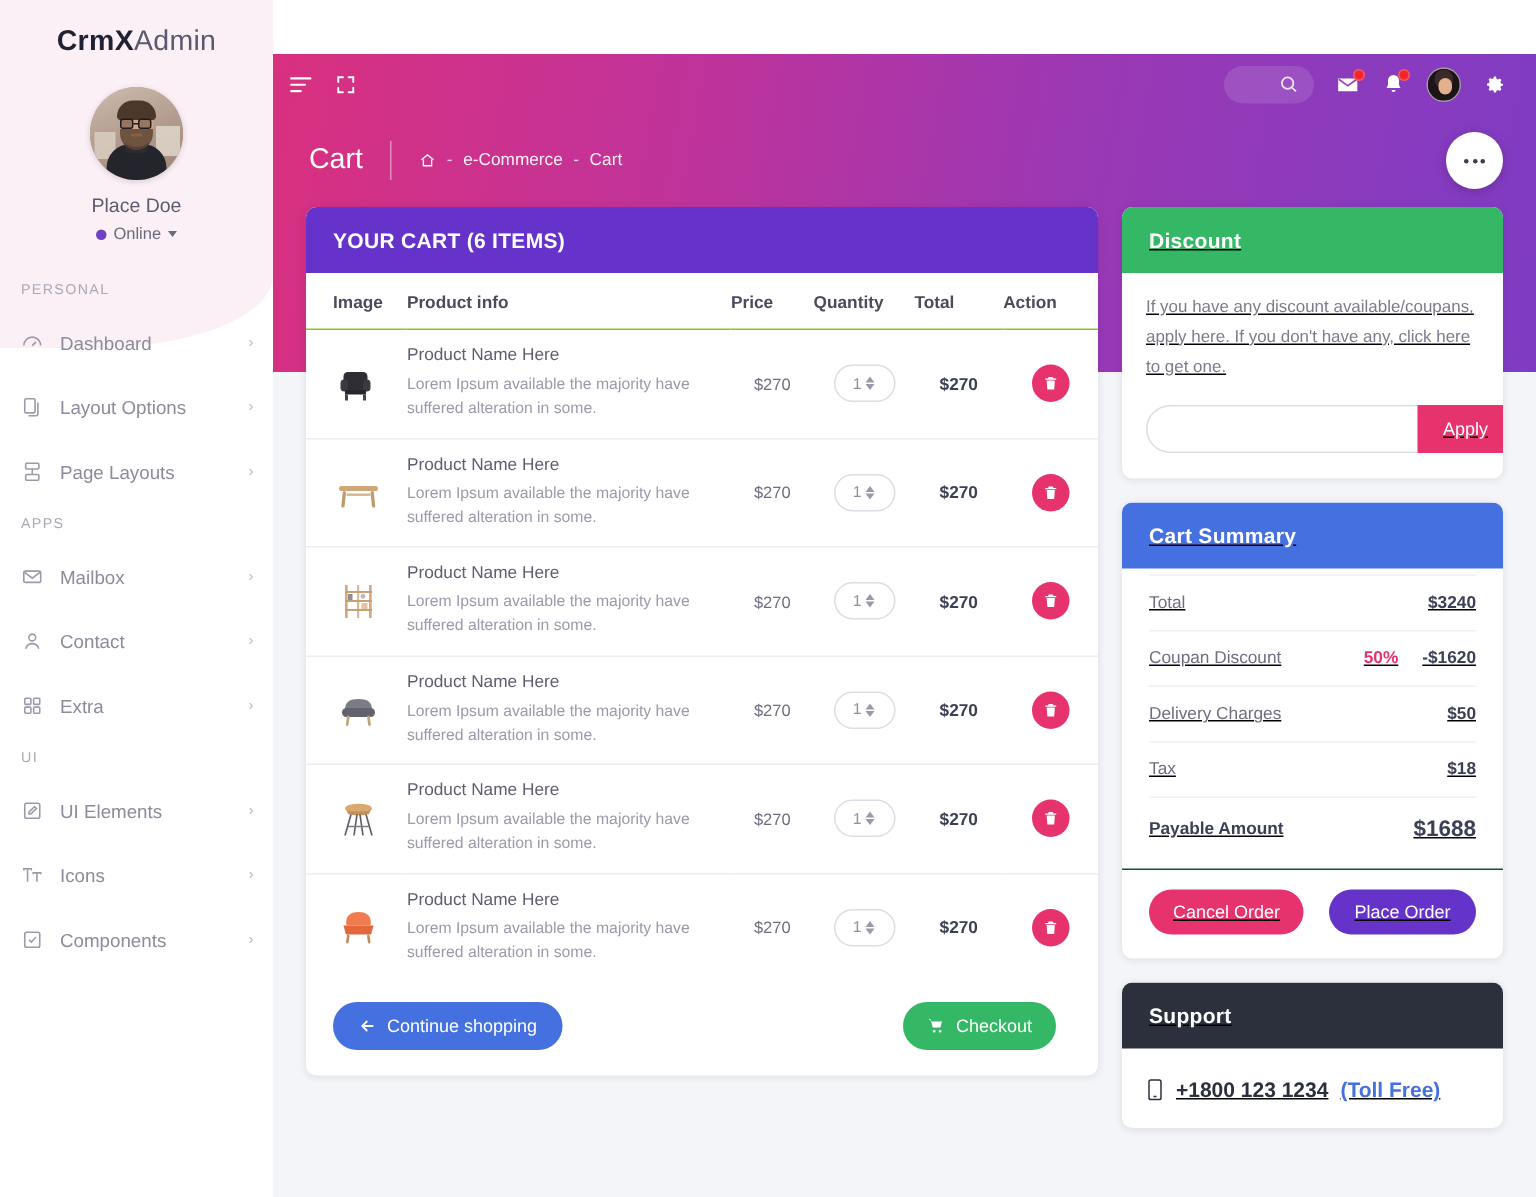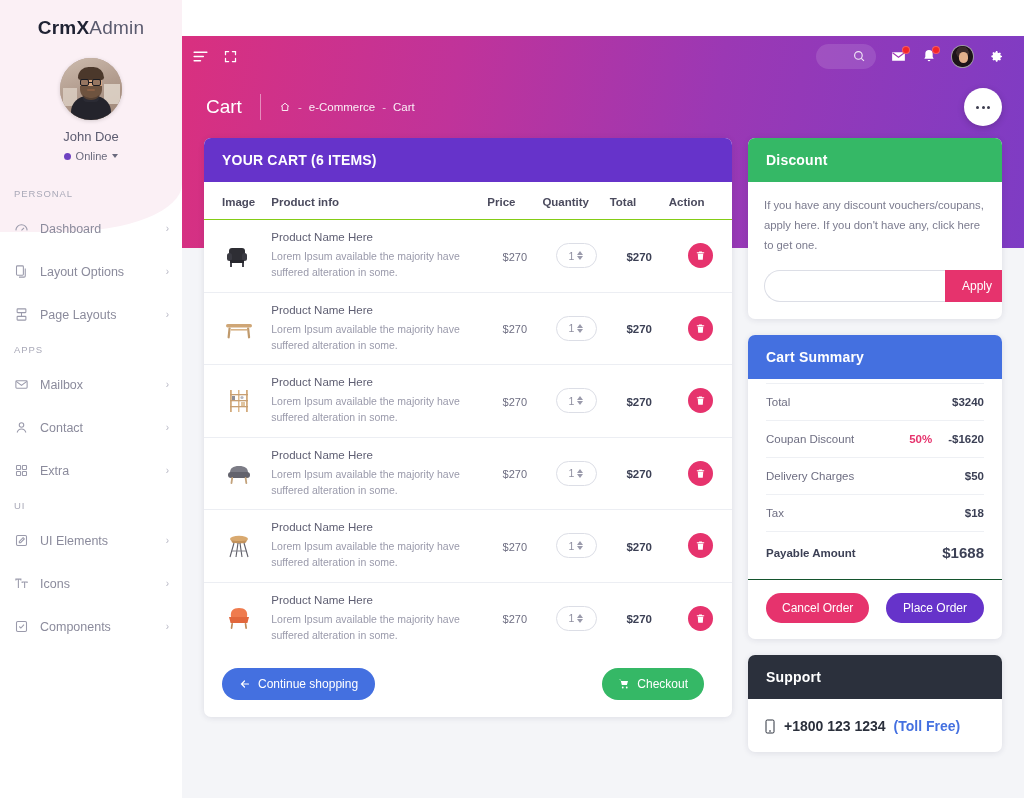--- a/index.html
+++ b/index.html
@@ -111,21 +111,21 @@
     position: absolute; right: 22px; top: 52px;
     width: 38px; height: 38px; border-radius: 50%; background: #fff;
     display: flex; align-items: center; justify-content: center;
     box-shadow: 0 2px 7px rgba(0,0,0,.18); cursor: pointer;
   }
   .fab .dots { display:flex; gap:2.5px; }
   .fab .dots i { width:3px;height:3px;border-radius:50%;background:#3c3c4e;display:block; }
 
   .content { position: relative; display: flex; gap: 16px; padding: 18px 22px 0 22px; }
   .col-left { width: 528px; flex: 0 0 528px; }
-  .col-right { width: 254px; flex: 0 0 254px; }
+  .col-right { width: 254px; flex: 0 0 254px; text-decoration: underline; }
 
   .card { background: #fff; border-radius: 7px; box-shadow: 0 1px 6px rgba(40,40,70,.11); overflow: hidden; }
   .card-hd { padding: 14px 18px; font-size: 14px; font-weight: 700; color: #fff; letter-spacing: .2px; }
   .hd-purple { background: #6633ca; }
   .hd-green { background: #35b866; }
   .hd-blue { background: #4470e0; }
   .hd-dark { background: #2b303c; }
 
   table.cart { width: 100%; border-collapse: collapse; }
   table.cart th {
@@ -219,21 +219,21 @@
         <div class="body"></div>
           <div class="neck"></div>
         <div class="face"></div>
           <div class="hair"></div>
           <div class="beard"></div>
           <div class="mouth"></div>
         <div class="glass-l"></div>
           <div class="glass-r"></div>
           <div class="bridge"></div>
       </div>
-      <div class="profile-name">John Doe</div>
+      <div class="profile-name">Place Doe</div>
       <div class="profile-status">
         <span class="dot-online"></span>
         <span>Online</span>
         <span class="caret-dn"></span>
       </div>
     </div>
 
     <nav class="nav">
 
       <div class="nav-section">PERSONAL</div>
@@ -714,21 +714,21 @@
             </button>
           </div>
         </div>
       </div>
 
       <div class="col-right">
 
         <div class="card">
           <div class="card-hd hd-green">Discount</div>
           <div class="disc-body">
-            <div class="disc-text">If you have any discount vouchers/coupans, apply here. If you don't have any, click here to get one.</div>
+            <div class="disc-text">If you have any discount available/coupans, apply here. If you don't have any, click here to get one.</div>
             <div class="disc-row">
               <input class="disc-input" type="text" placeholder="" style="">
               <button class="disc-apply">Apply</button>
             </div>
           </div>
         </div>
 
         <div class="card" style="margin-top:16px">
           <div class="card-hd hd-blue">Cart Summary</div>
           <div class="sum-body">

